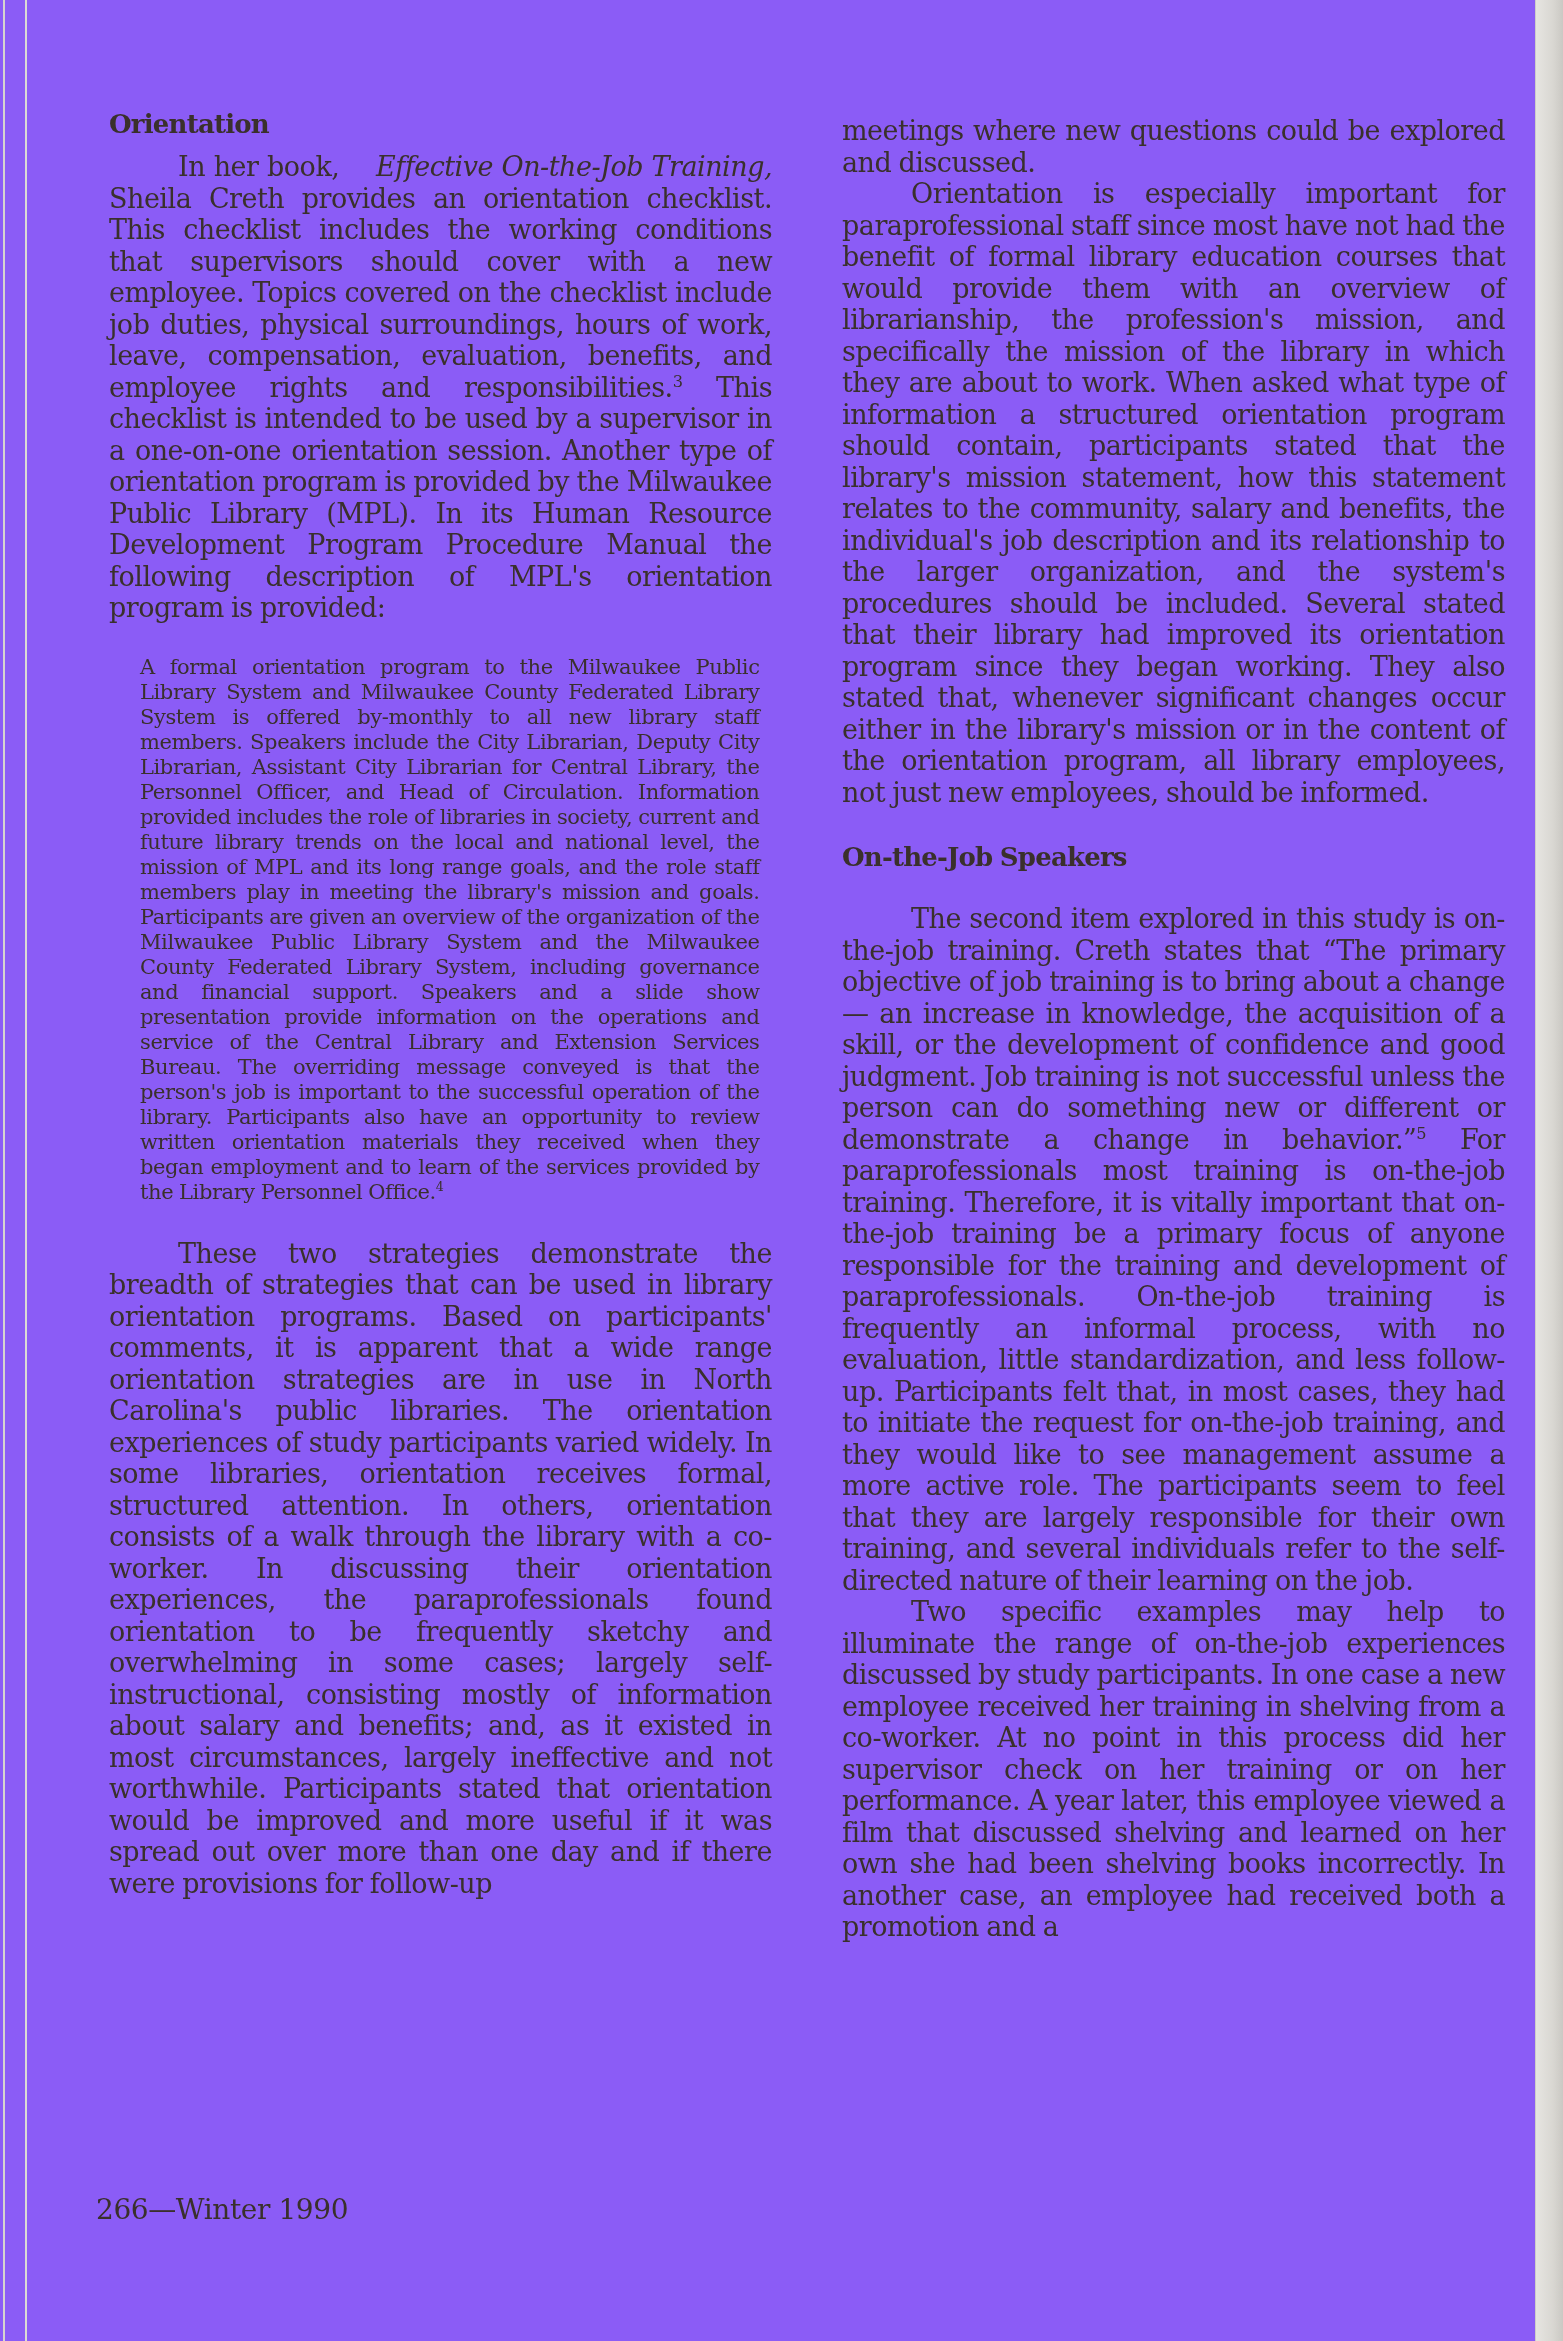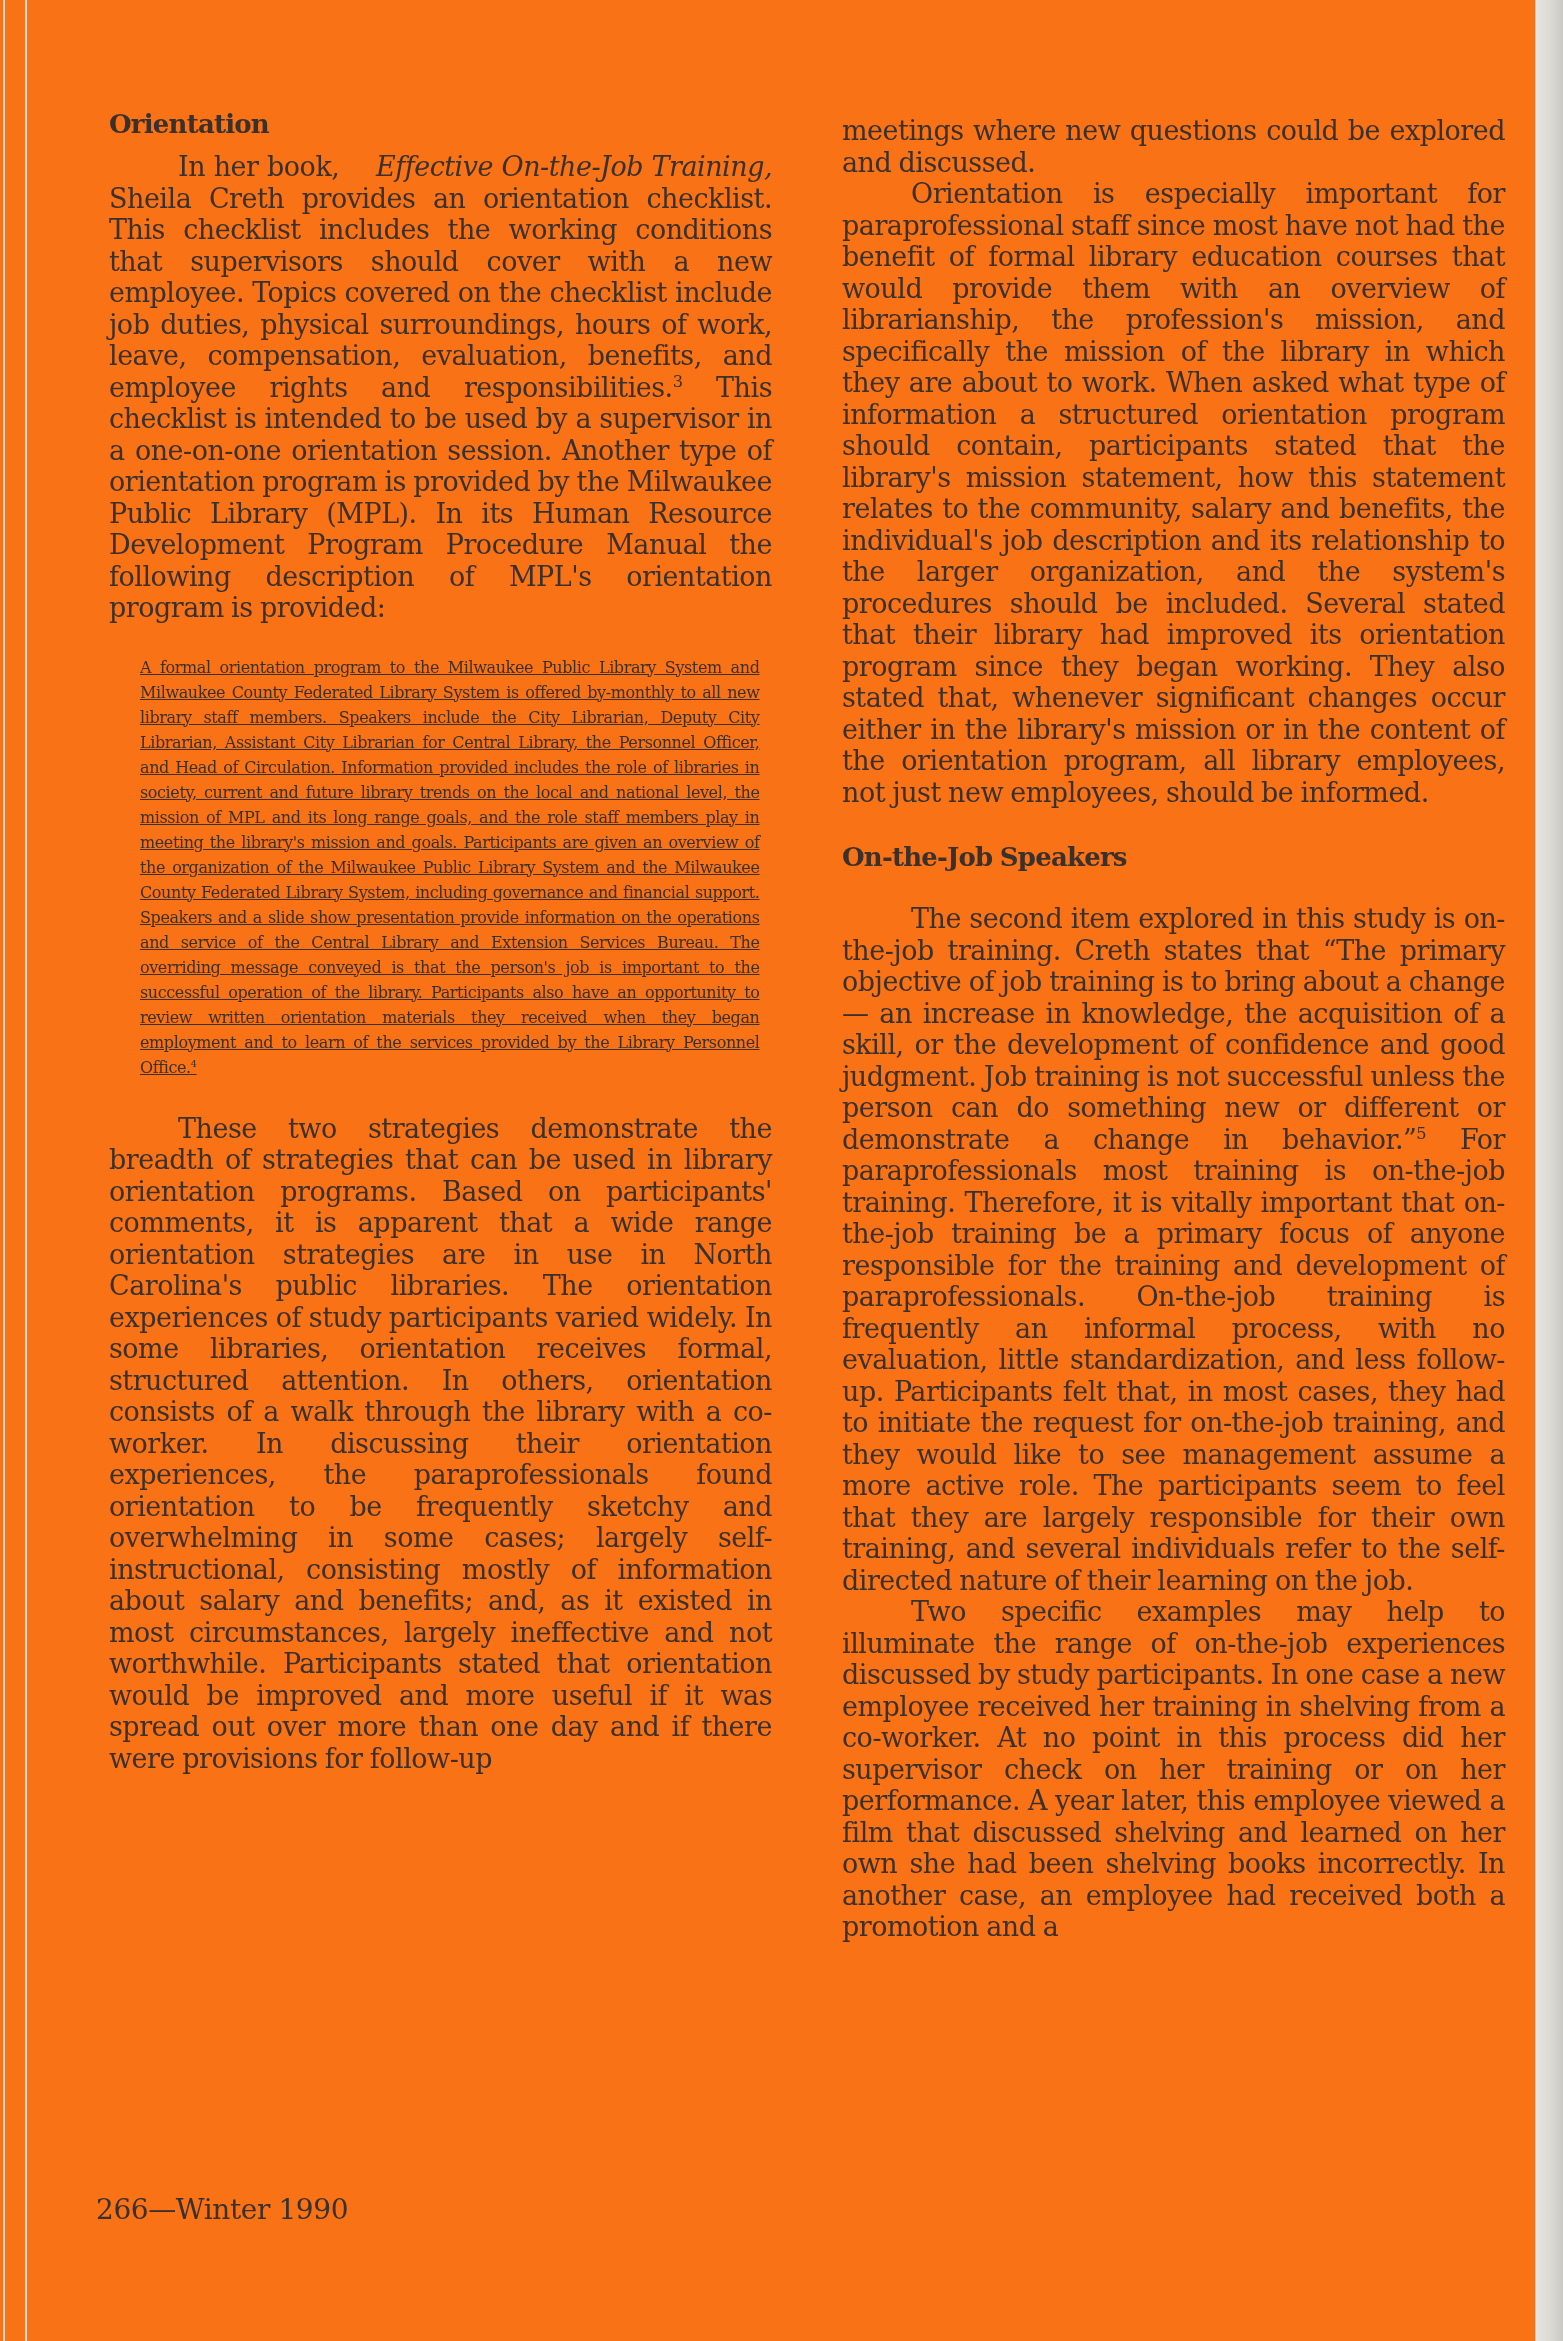--- a/index.html
+++ b/index.html
@@ -14,21 +14,21 @@
       overflow: hidden;
       color: #3a302c;
       font-family: "DejaVu Serif", "Liberation Serif", serif;
     }
     .page {
       position: absolute;
       left: 0;
       top: 0;
       width: 1564px;
       height: 2342px;
-      background: #f97316;
+      background: #8b5cf6;
     }
     .left-edge {
       position: absolute;
       left: 3.1px;
       top: 0;
       width: 1.6px;
       height: 2342px;
       background: #d6d4cf;
     }
     .left-edge2 {
@@ -67,25 +67,24 @@
       margin: 0 0 11px 0;
       letter-spacing: -0.8px;
     }
     .para {
       margin: 0;
       text-indent: 0;
     }
     .indent { text-indent: 69px; }
     .blockquote {
       margin: 31px 12.5px 33px 31px;
-      font-size: 16px;
+      font-size: 21px;
       line-height: 25px;
       letter-spacing: -0.4px;
       word-spacing: -0.4px;
-      text-decoration: underline;
     }
     .section-gap { margin-top: 34px; }
     .heading-after { margin-top: 30px; }
     sup { font-size: 60%; line-height: 0; vertical-align: super; }
     em { font-style: italic; margin-left: 28px; }
     .footer {
       position: absolute;
       left: 96px;
       top: 2193px;
       font-size: 28px;

